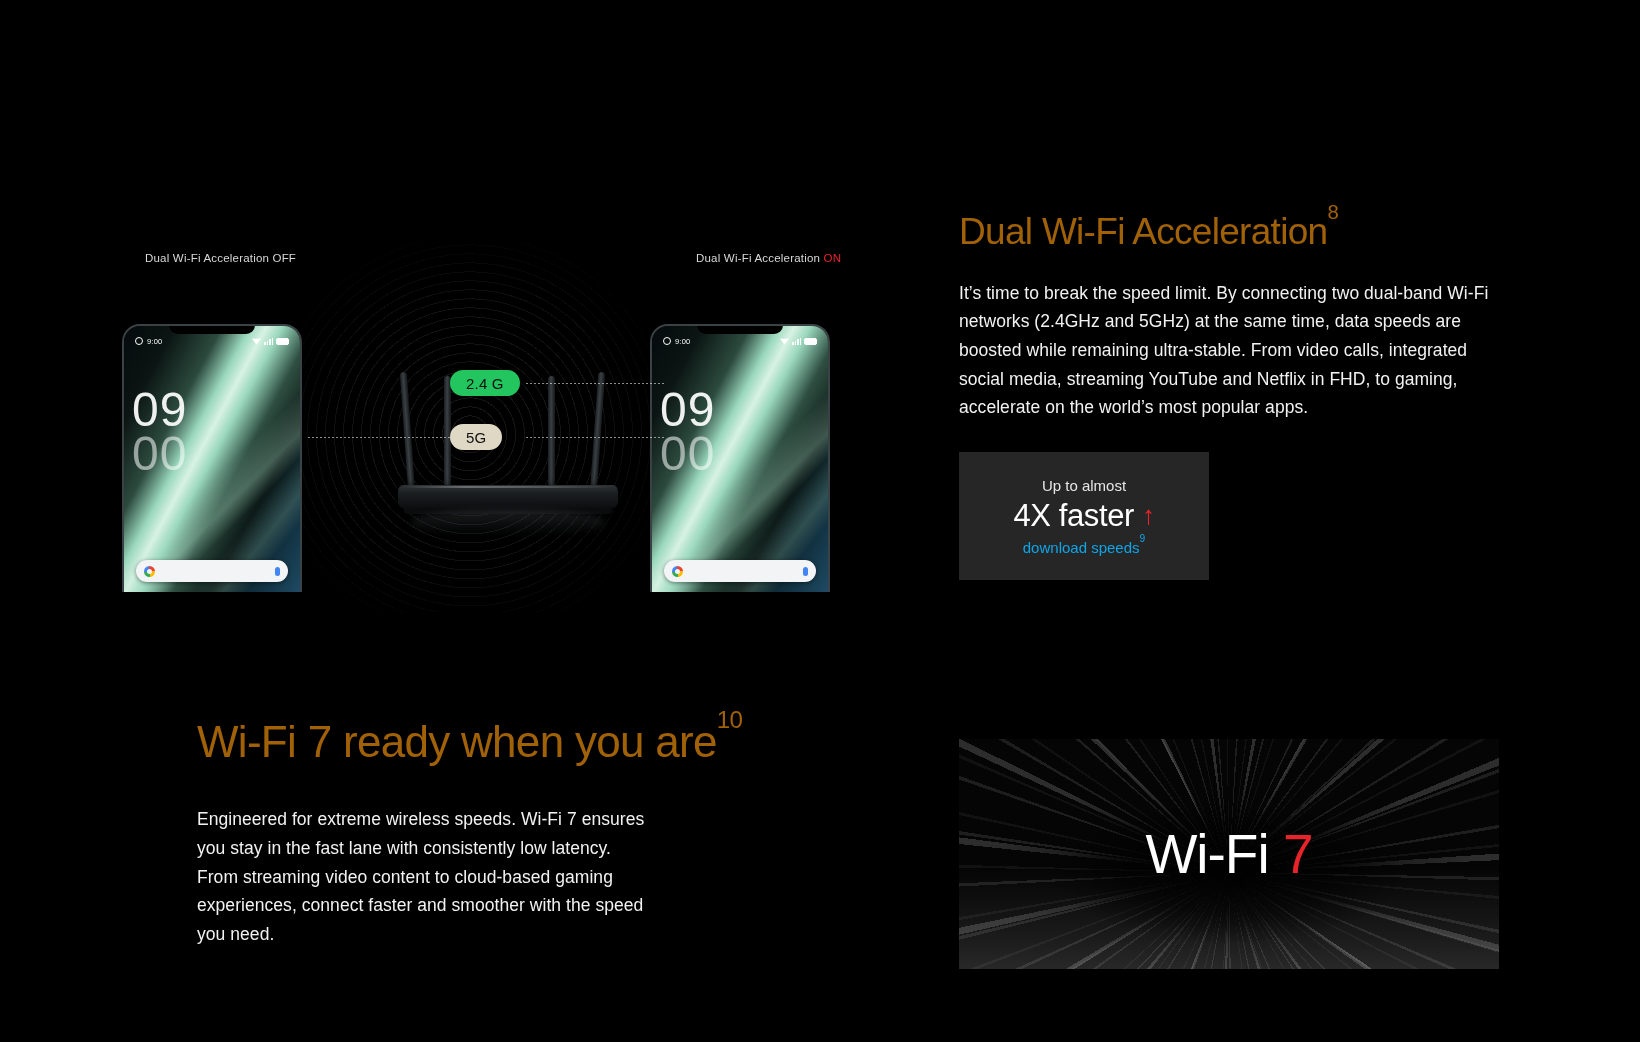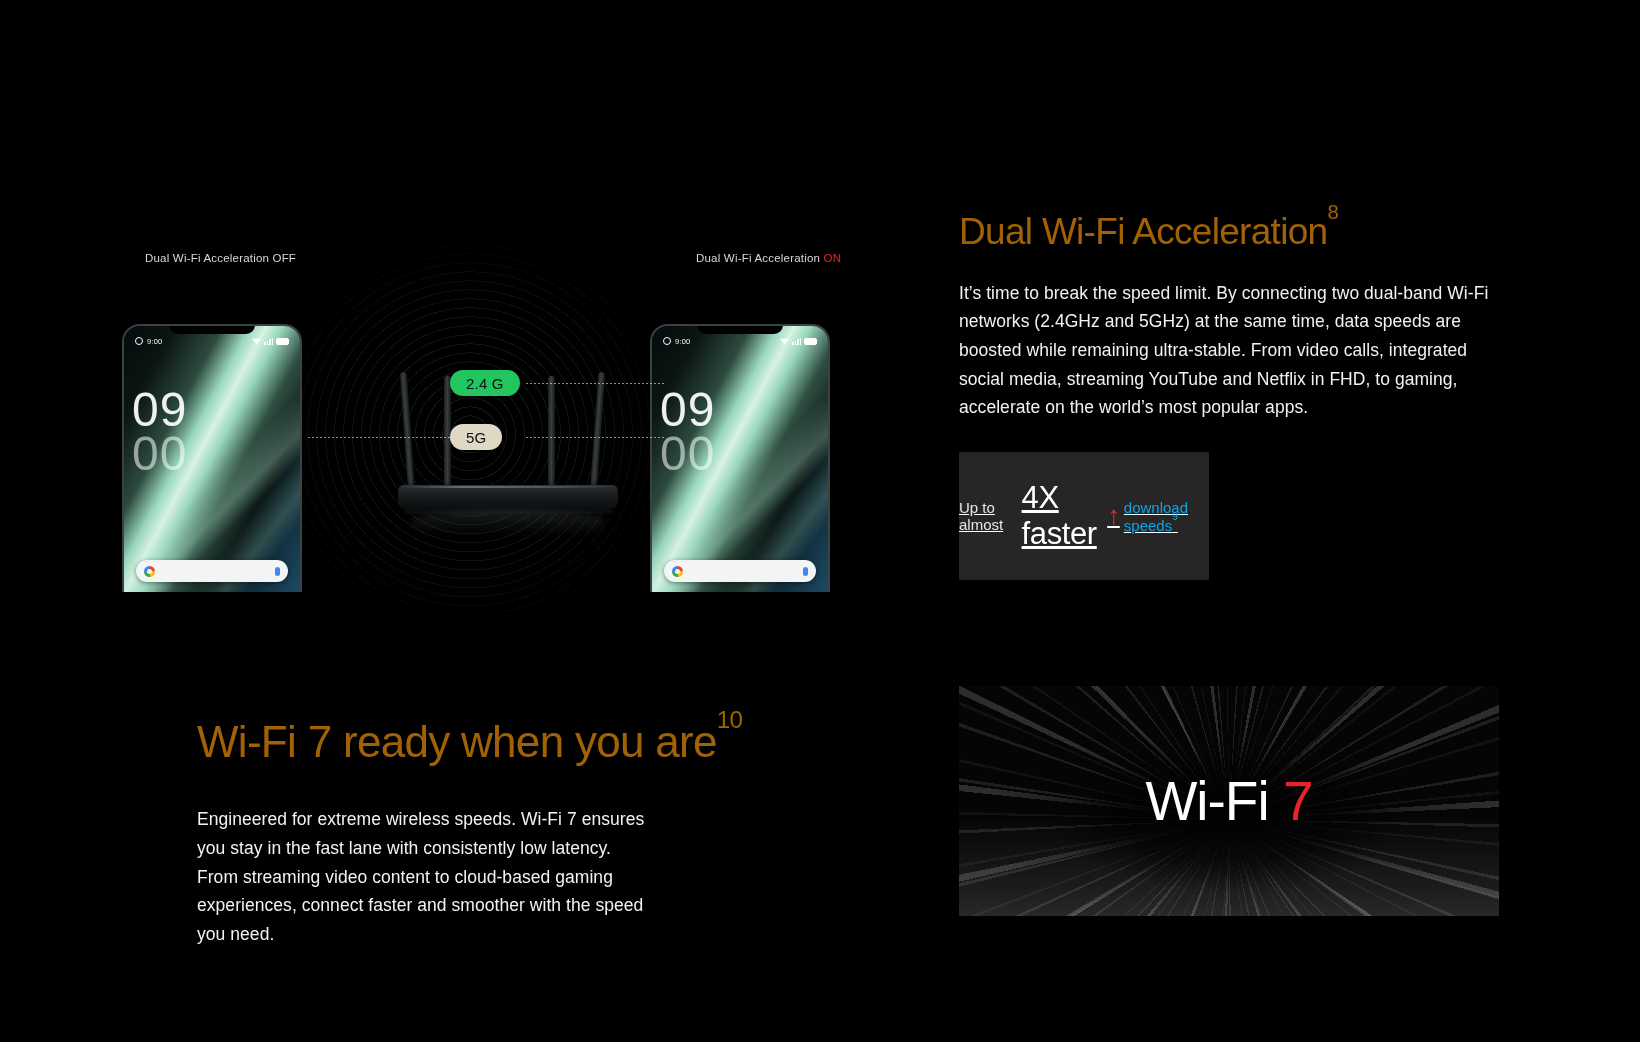--- a/index.html
+++ b/index.html
@@ -297,25 +297,24 @@
     color: #f2f2f2;
     letter-spacing: 0.05px;
   }
 
   .stat-card {
     margin-top: 30px;
     width: 250px;
     height: 128px;
     background: #262626;
     display: flex;
-    flex-direction: row;
+    flex-direction: column;
     align-items: center;
     justify-content: center;
     gap: 4px;
-    text-decoration: underline;
   }
   .stat-top {
     font-size: 15px;
     color: #e6e6e6;
   }
   .stat-mid {
     display: flex;
     align-items: center;
     gap: 8px;
     font-size: 31px;
@@ -342,21 +341,21 @@
     top: 718px;
     width: 560px;
   }
   .sec-h2.small { font-size: 44px; }
   .sec-wifi7 .sec-p { margin-top: 39px; width: 452px; }
 
   
   .wifi7-banner {
     position: absolute;
     left: 959px;
-    top: 686px;
+    top: 739px;
     width: 540px;
     height: 230px;
     overflow: hidden;
     background: #050505;
   }
   .tunnel {
     position: absolute;
     inset: 0;
     background:
       repeating-conic-gradient(from 0deg at 50% 58%,

